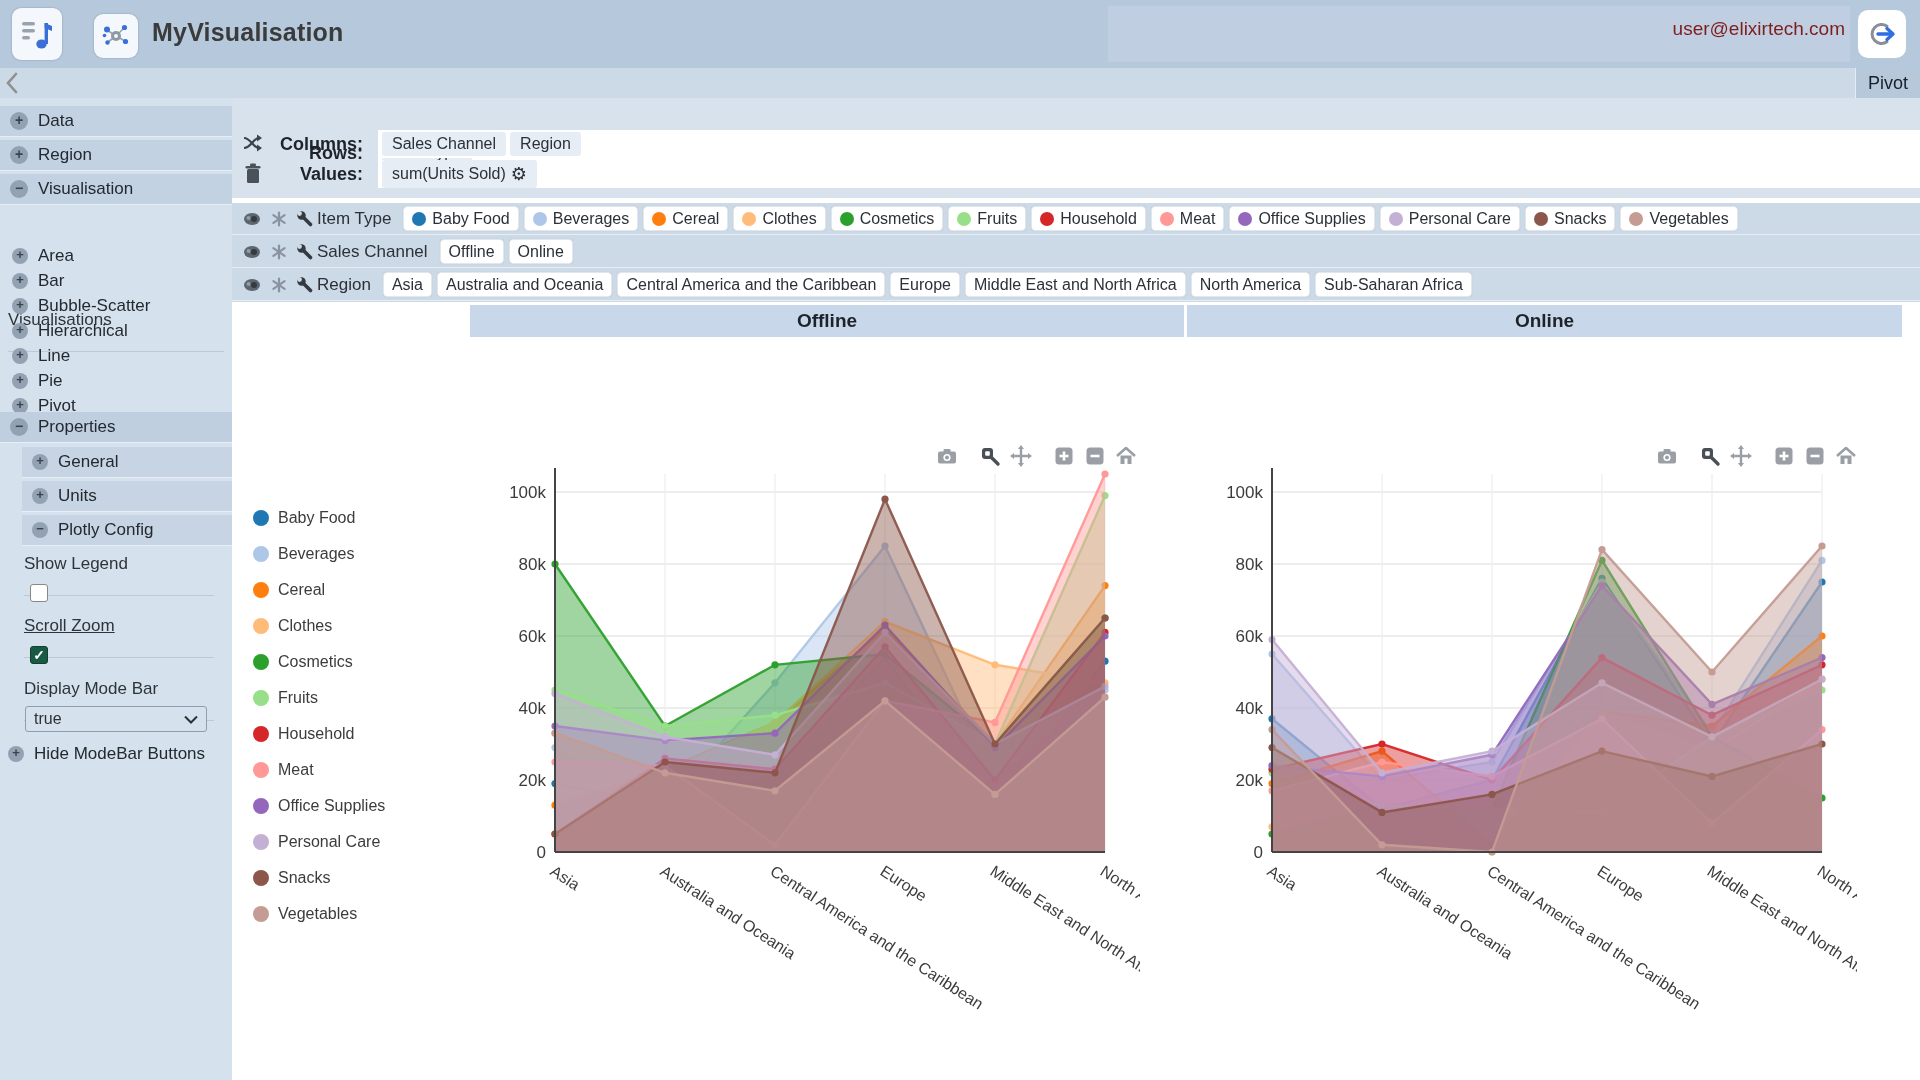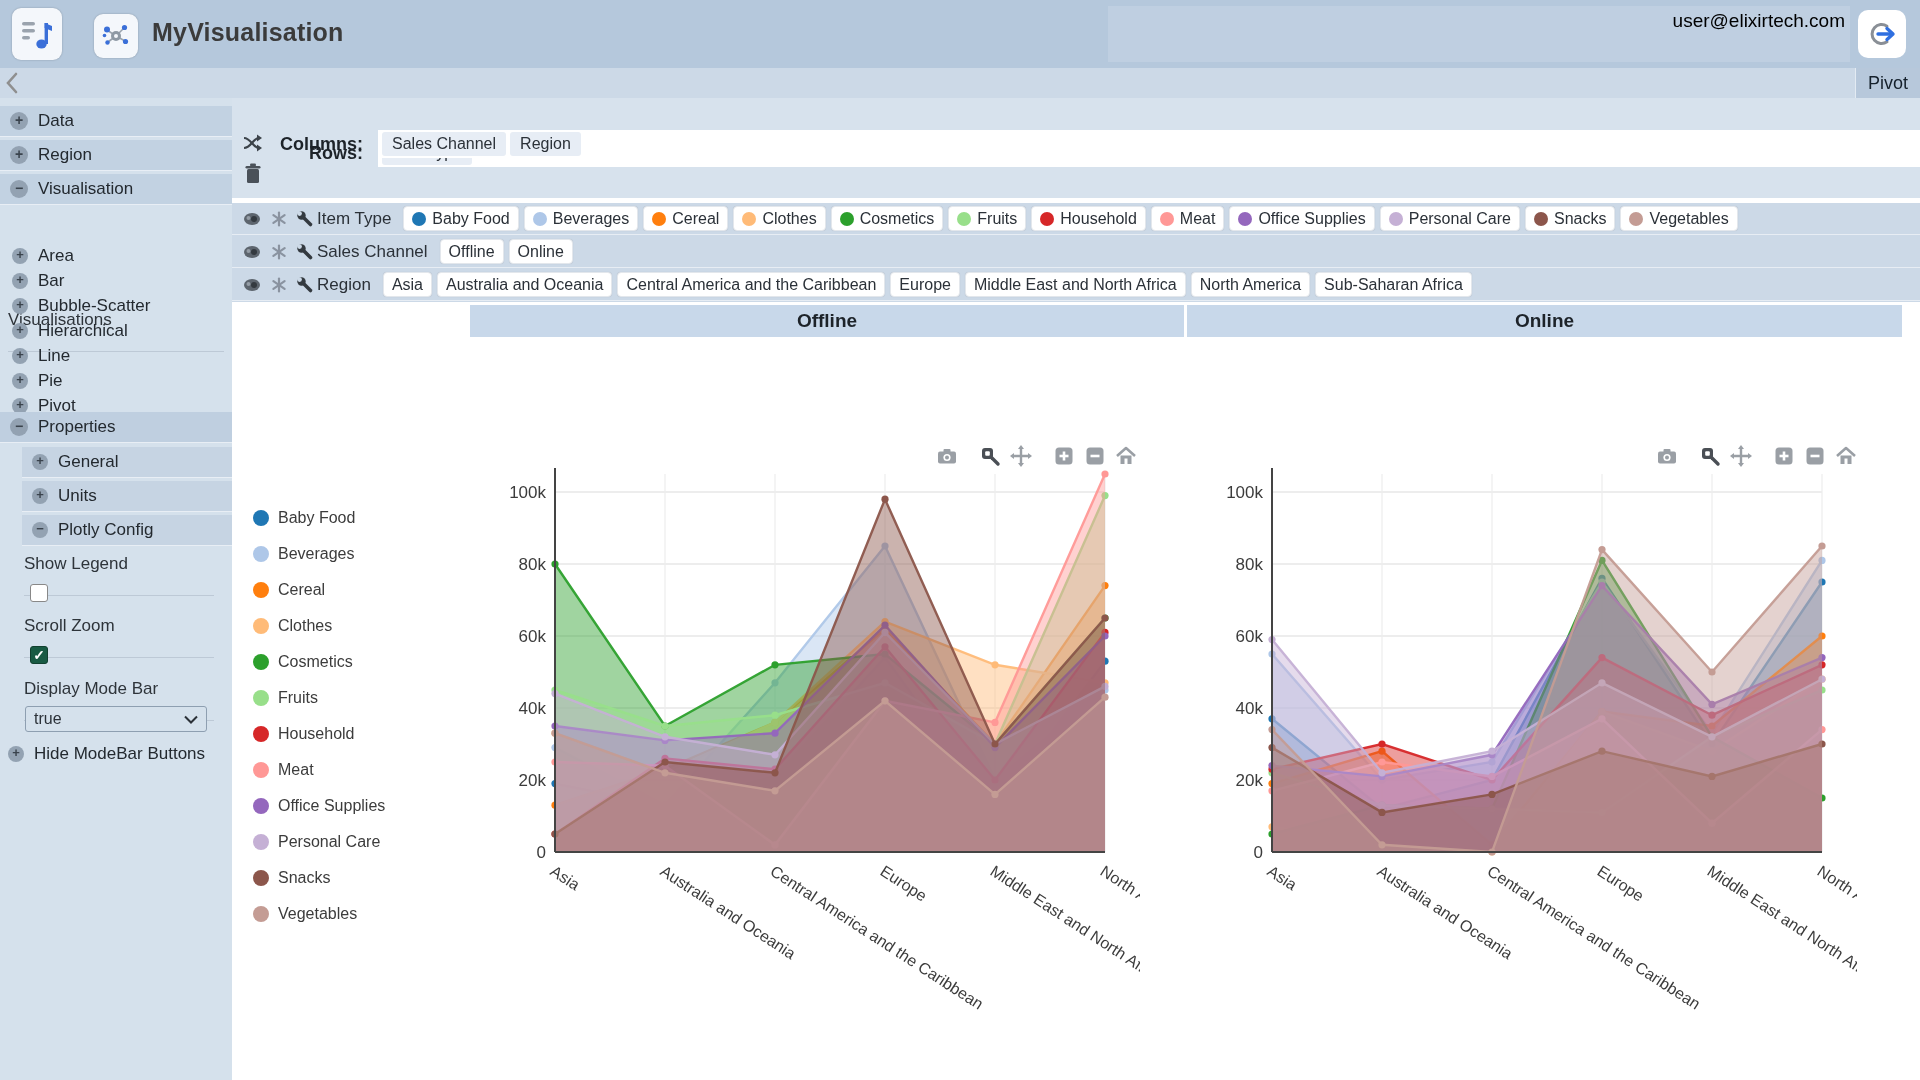--- a/index.html
+++ b/index.html
@@ -4,21 +4,21 @@
 <style>
   * { margin:0; padding:0; box-sizing:border-box; }
   html,body { width:1920px; height:1080px; font-family:"Liberation Sans",sans-serif; background:#fff; overflow:hidden; }
   .abs { position:absolute; }
 
   
   #header { left:0; top:0; width:1920px; height:68px; background:#b5c8dc; }
   #header-highlight { left:1108px; top:6px; width:742px; height:56px; background:rgba(255,255,255,0.14); }
   .app-btn { background:#f4f7fb; border-radius:9px; box-shadow:0 0 2px rgba(0,0,0,.25); display:flex; align-items:center; justify-content:center; }
   #app-title { left:152px; top:18px; font-size:25px; font-weight:bold; color:#3b3b3b; letter-spacing:.2px; }
-  #user-email { right:75px; top:10px; font-size:19px; color:#000000; }
+  #user-email { right:75px; top:18px; font-size:19px; color:#7f1d1d; }
   #logout-btn { right:14px; top:10px; width:48px; height:48px; background:#fff; border-radius:10px; display:flex; align-items:center; justify-content:center; }
 
   
   #subbar { left:0; top:68px; width:1920px; height:30px; background:#ccd9e7; }
   #back-btn { left:2px; top:70px; width:24px; height:26px; }
   #save-btn { left:1855px; top:68px; width:65px; height:30px; background:#b7c8db; color:#15202b; font-size:18px; display:flex; align-items:center; justify-content:center; border-left:1px solid #e3ebf3; }
 
   
   #sidebar { left:0; top:98px; width:232px; height:982px; background:#d5e1ec; }
   .side-band { position:absolute; left:0; width:232px; height:31px; background:#c2d2e2; display:flex; align-items:center; gap:10px; padding-left:10px; border-bottom:1px solid #e8eef5; }
@@ -170,21 +170,21 @@
     <span class="side-label">Units</span>
   </div>
   <div class="side-band sub" style="top:417px;">
     <span class="pm-circle small">−</span>
     <span class="side-label">Plotly Config</span>
   </div>
 
   <div class="prop-label underlined" style="top:456px;">Show Legend</div>
   <div class="checkbox" id="cb-show-legend" style="top:486px;"></div>
 
-  <div class="prop-label underlined" style="top:518px;">Scroll Zoom</div>
+  <div class="prop-label underlined" style="top:518px;text-decoration:underline;">Scroll Zoom</div>
   <div class="checkbox checked" id="cb-scroll-zoom" style="top:548px;">✓</div>
 
   <div class="prop-label underlined" style="top:581px;">Display Mode Bar</div>
   <div id="dmb-select" class="abs" style="top:608px;">
     <span>true</span>
     <svg width="14" height="9" viewBox="0 0 14 9">
       <polyline points="1,1.5 7,7.5 13,1.5" fill="none" stroke="#2b3138" stroke-width="2"></polyline>
     </svg>
   </div>
 
@@ -220,20 +220,29 @@
       </div>
   </div>
   <div class="pivot-row" style="left:36px;top:32px;width:1650px;">
     <span class="pivot-label">Columns:</span>
     <div class="pivot-field" style="width:1542px;" id="field-columns">
         <div class="pchip">
           <span>Sales Channel</span>
         </div>
         <div class="pchip">
           <span>Region</span>
+        </div>
+      </div>
+  </div>
+  <div class="pivot-row" style="left:36px;top:62px;width:1650px;">
+    <span class="pivot-label">Values:</span>
+    <div class="pivot-field" style="width:1542px;" id="field-values">
+        <div class="pchip">
+          <span>sum(Units Sold)</span>
+          <span style="font-size: 18px; color: rgb(43, 49, 56);">⚙</span>
         </div>
       </div>
   </div>
 </div>
 
 <div id="filter-block" class="abs">
     <div class="filter-row" style="top: 0px;">
       <div class="filter-icons">
         <svg width="20" height="14" viewBox="0 0 20 14">
           <ellipse cx="10" cy="7" rx="8" ry="6" fill="#5d656e"></ellipse>

